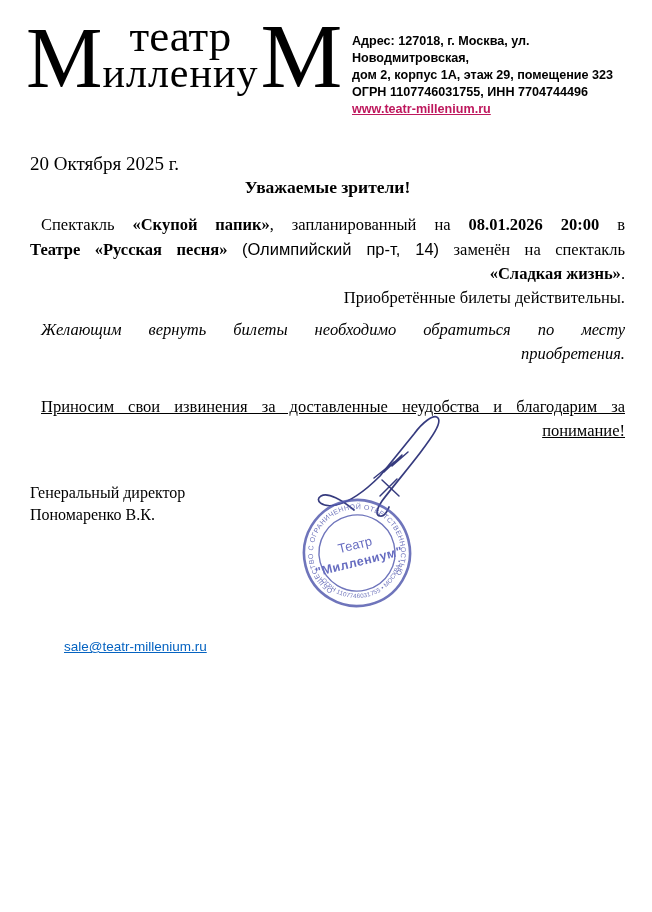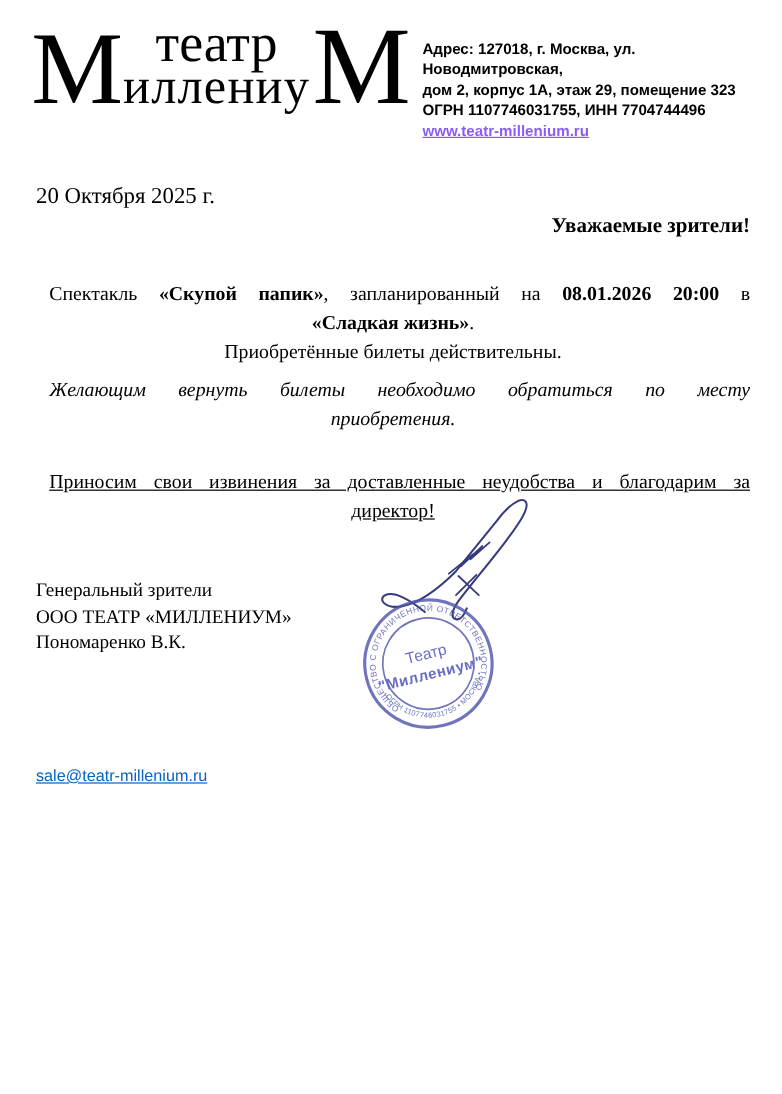--- a/index.html
+++ b/index.html
@@ -12,44 +12,44 @@
   .logo .m-big{display:inline-block;vertical-align:baseline;font-size:86px;line-height:.78;letter-spacing:-2px;}
   .logo .m-big.right{font-size:92px;}
   .logo .logo-mid{display:inline-block;vertical-align:baseline;text-align:center;margin:0 2px;line-height:.84;}
   .logo .logo-mid .w-top{display:block;font-size:45px;}
   .logo .logo-mid .w-bot{display:block;font-size:42px;letter-spacing:1px;}
   .address{
     position:absolute;left:352px;top:33px;width:272px;text-align:left;
     font-family:"Liberation Sans","DejaVu Sans",sans-serif;font-weight:700;
     font-size:12.6px;line-height:17px;
   }
-  .address .site a{color:#8b5cf6;text-decoration:underline;font-weight:700;}
+  .address .site a{color:#be185d;text-decoration:underline;font-weight:700;}
   
   .date{position:absolute;left:30px;top:154px;font-size:19px;line-height:20px;}
-  .salutation{position:absolute;left:30px;top:176px;width:595px;text-align:right;font-weight:bold;font-size:17.5px;line-height:22px;}
-  .paras{position:absolute;left:30px;top:213px;width:595px;font-size:16.5px;line-height:24px;margin-top:20px;}
+  .salutation{position:absolute;left:30px;top:176px;width:595px;text-align:center;font-weight:bold;font-size:17.5px;line-height:22px;}
+  .paras{position:absolute;left:30px;top:213px;width:595px;font-size:16.5px;line-height:24px;}
   .para{margin:0;}
-  .line{text-align:center;}
+  .line{text-align:right;}
   .line.fill{text-align:justify;text-align-last:justify;}
   .line.indent{padding-left:11px;}
   .line .b{font-weight:bold;}
   .line .sans{font-family:"Liberation Sans","DejaVu Sans",sans-serif;}
   
   .sig-block{position:absolute;left:30px;top:482px;font-size:16px;line-height:21.5px;}
   .autograph{position:absolute;left:288px;top:410px;}
   .stamp{position:absolute;left:292px;top:488px;}
   .stamp text{font-family:"Liberation Sans","DejaVu Sans",sans-serif;}
   .stamp .ring-t{font-size:7px;letter-spacing:.4px;}
   .stamp .ring-b{font-size:6.2px;letter-spacing:.2px;}
   .stamp .c1{font-size:13px;}
   .stamp .c2{font-size:12.5px;font-weight:bold;letter-spacing:.5px;}
   
   .contact{position:absolute;left:30px;top:637px;}
   .contact .phone{font-size:13px;line-height:17px;}
-  .contact .email{font-family:"Liberation Sans","DejaVu Sans",sans-serif;font-size:13.5px;line-height:19px;text-decoration:underline;}
+  .contact .email{font-family:"Liberation Sans","DejaVu Sans",sans-serif;font-size:13.5px;line-height:19px;text-decoration:underline;margin-left:34px;}
 </style>
 </head>
 <body>
 
 <div class="page">
 
   <div class="logo">
     <span class="m-big">М</span><span class="logo-mid"><span class="w-top">театр</span><span class="w-bot">иллениу</span></span><span class="m-big right">М</span>
   </div>
 
@@ -59,36 +59,36 @@
     <div>ОГРН 1107746031755, ИНН 7704744496</div>
     <div class="site"><a href="#">www.teatr-millenium.ru</a></div>
   </div>
 
   <div class="date">20 Октября 2025 г.</div>
   <div class="salutation">Уважаемые зрители!</div>
 
   <div class="paras">
       <div class="para" style="margin-top: 0px;">
         <div class="line fill indent"><span>Спектакль </span><span class="b">«Скупой папик»</span><span>, запланированный на </span><span class="b">08.01.2026 20:00</span><span> в</span></div>
+        <div class="line fill"><span class="b">Театре «Русская песня»</span><span> </span><span class="sans">(Олимпийский пр-т, 14)</span><span> заменён на спектакль</span></div>
         <div class="line"><span class="b">«Сладкая жизнь»</span><span>.</span></div>
         <div class="line"><span>Приобретённые билеты действительны.</span></div>
       </div>
       <div class="para" style="margin-top: 8px; font-style: italic;">
         <div class="line fill indent"><span>Желающим вернуть билеты необходимо обратиться по месту</span></div>
         <div class="line"><span>приобретения.</span></div>
       </div>
       <div class="para" style="margin-top: 29px; text-decoration: underline;">
         <div class="line fill indent"><span>Приносим свои извинения за доставленные неудобства и благодарим за</span></div>
-        <div class="line"><span>директор!</span></div>
+        <div class="line"><span>понимание!</span></div>
       </div>
     </div>
 
   <div class="sig-block">
-    <div>Генеральный зрители</div>
-    <div>ООО ТЕАТР «МИЛЛЕНИУМ»</div>
+    <div>Генеральный директор</div>
     <div>Пономаренко В.К.</div>
   </div>
 
   <svg class="autograph" width="170" height="118" viewBox="0 0 170 118">
     <g fill="none" stroke-linecap="round" stroke-linejoin="round" opacity="0.95">
       <path stroke-width="1.7" d="M66,100 C54,90 40,82 33,86 C26,90 34,98 48,95 C62,92 78,80 92,66 L126,24 C134,13 146,3 150,8 C154,13 144,27 132,43 C119,60 103,79 94,91 C89,98 87,105 92,106 C96,107 99,102 101,97" stroke="#2c3178"></path>
       <path stroke-width="1.5" d="M86,68 L106,52 L96,62 L114,45 L104,56 L120,42" stroke="#2c3178"></path>
       <path stroke-width="1.5" d="M92,86 L109,69 M94,70 L111,86" stroke="#2c3178"></path>
     </g>
   </svg>

